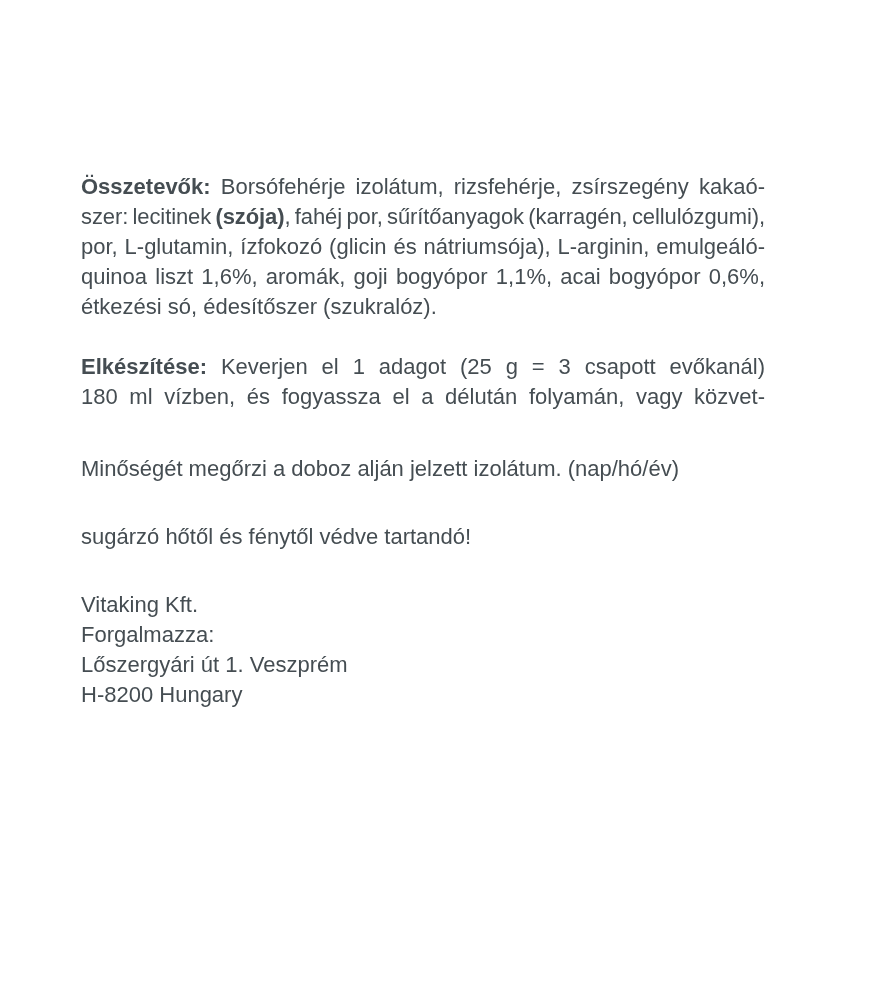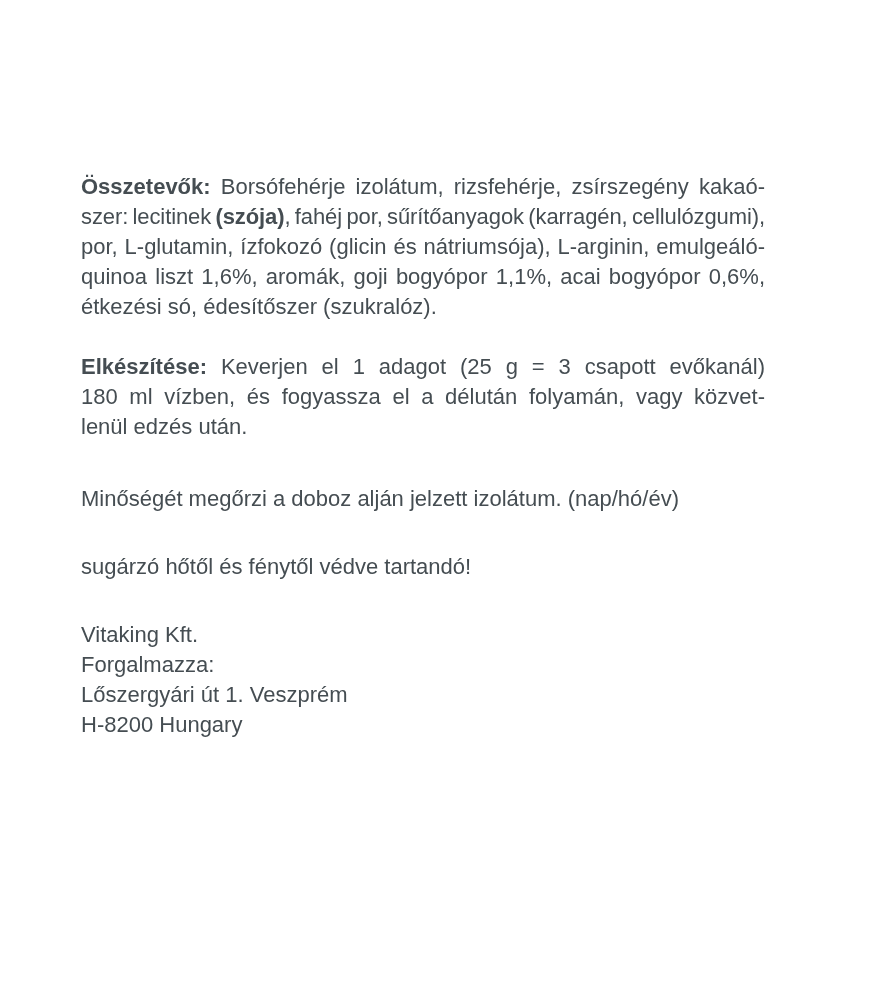--- a/index.html
+++ b/index.html
@@ -43,21 +43,20 @@
     <span class="line just"><b>Összetevők:</b><span> Borsófehérje izolátum, rizsfehérje, zsírszegény kakaó-</span></span>
     <span class="line just tight"><span>szer: lecitinek </span><b>(szója)</b><span>, fahéj por, sűrítőanyagok (karragén, cellulózgumi),</span></span>
     <span class="line just">por, L-glutamin, ízfokozó (glicin és nátriumsója), L-arginin, emulgeáló-</span>
     <span class="line just">quinoa liszt 1,6%, aromák, goji bogyópor 1,1%, acai bogyópor 0,6%,</span>
     <span class="line">étkezési só, édesítőszer (szukralóz).</span>
   </p>
 
   <p class="para gap-2">
     <span class="line just"><b>Elkészítése:</b><span> Keverjen el 1 adagot (25 g = 3 csapott evőkanál)</span></span>
     <span class="line just">180 ml vízben, és fogyassza el a délután folyamán, vagy közvet-</span>
-    <span class="line">lenül edzés után.</span>
   </p>
 
   <p class="para gap-3">
     <span class="line">Minőségét megőrzi a doboz alján jelzett izolátum. (nap/hó/év)</span>
   </p>
 
   <p class="para gap-4">
     <span class="line">sugárzó hőtől és fénytől védve tartandó!</span>
   </p>
 

